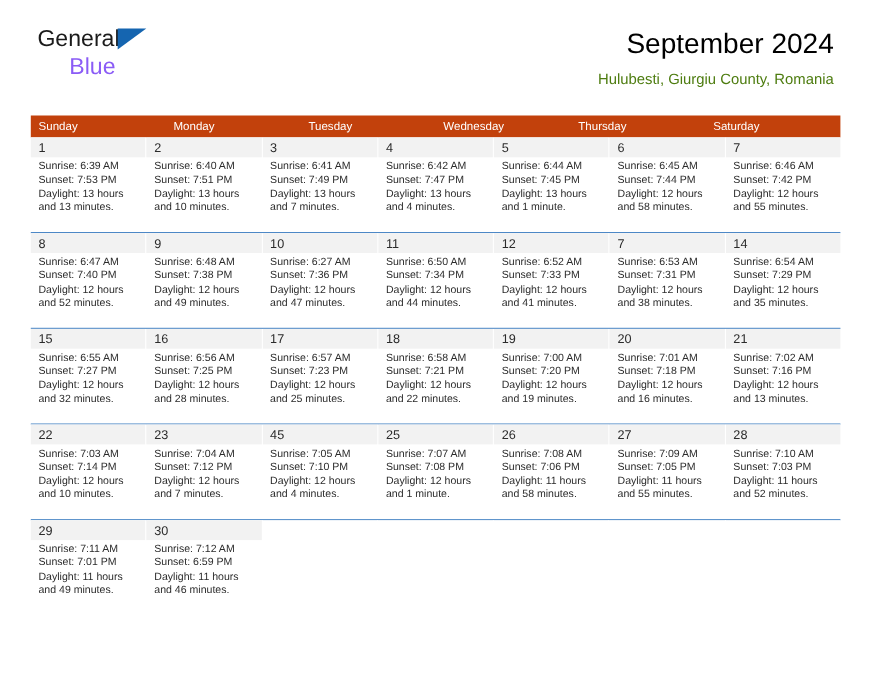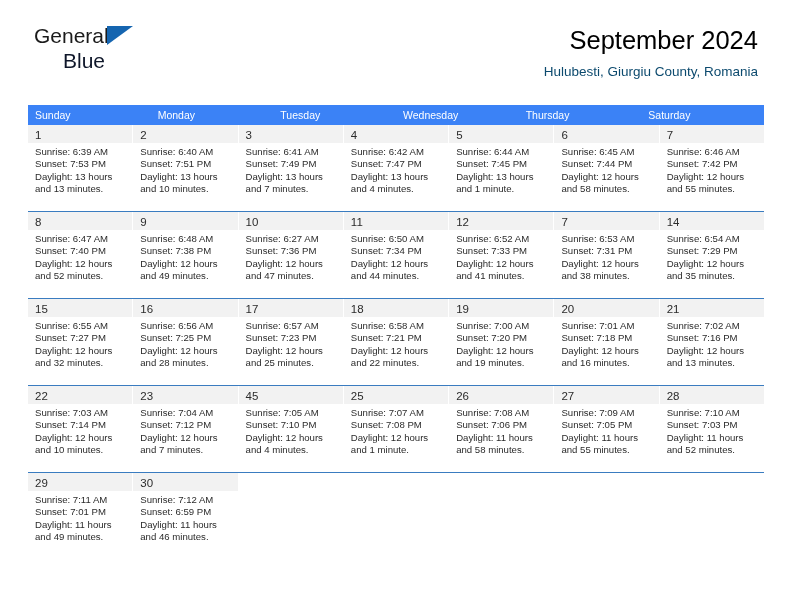--- a/index.html
+++ b/index.html
@@ -54,21 +54,21 @@
     top: 1px;
     width: 0;
     height: 0;
     border-left: 26px solid #1565b0;
     border-bottom: 19px solid transparent;
   }
   .logo-row2 {
     display: block;
     font-size: 21px;
     font-weight: 400;
-    color: #0f172a;
+    color: #8b5cf6;
     margin-top: 1px;
     margin-left: 29px;
     height: 24px;
   }
 
   .title-block {
     position: absolute;
     right: 6px;
     top: 0;
     text-align: right;
@@ -76,37 +76,37 @@
   .cal-title {
     font-size: 25.5px;
     font-weight: 400;
     color: #000000;
     line-height: 32px;
     white-space: nowrap;
   }
   .cal-subtitle {
     font-size: 13.5px;
     font-weight: 400;
-    color: #0c4a6e;
+    color: #4d7c0f;
     line-height: 20px;
     margin-top: 6px;
     white-space: nowrap;
   }
 
   
   .calendar {
     position: absolute;
     left: 28px;
     top: 105px;
     width: 736px;
   }
   .dow-row {
     display: flex;
     width: 100%;
-    background: #3b82f6;
+    background: #c2410c;
     height: 20px;
   }
   .dow-cell {
     flex: 1 1 0;
     min-width: 0;
     color: #ffffff;
     font-size: 10.5px;
     line-height: 20px;
     padding-left: 7px;
     box-sizing: border-box;

